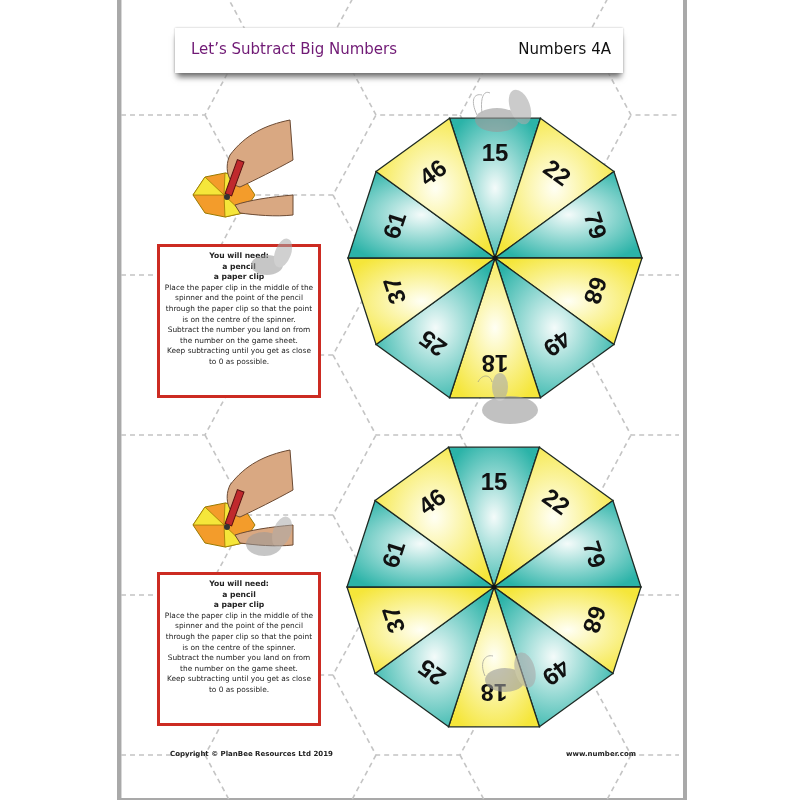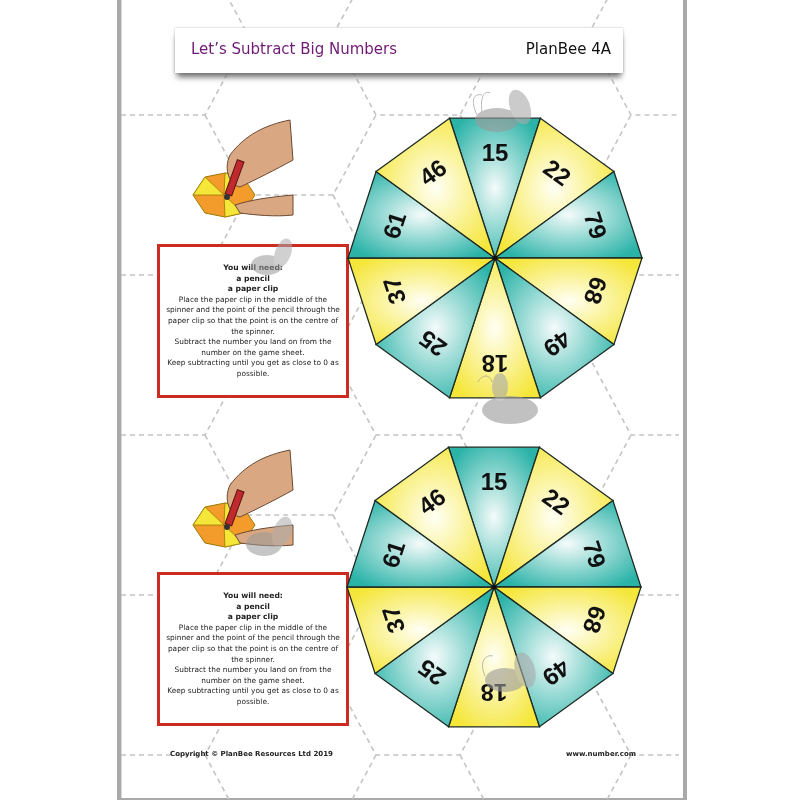--- a/index.html
+++ b/index.html
@@ -2,21 +2,21 @@
 <html><head>
 <meta charset="utf-8">
 <style>
   html, body { margin:0; padding:0; }
   body { width:800px; height:800px; background:#ffffff; position:relative; overflow:hidden; font-family:"DejaVu Sans", sans-serif; }
   .page { position:absolute; left:117px; top:-4px; width:562px; height:798px; background:#ffffff; border:4px solid #a9a9a9; box-shadow: inset 1px 0 0 #d8d8d8; }
   .hexgrid { position:absolute; left:0; top:0; width:800px; height:800px; pointer-events:none; }
   .title-bar { position:absolute; left:175px; top:28px; width:448px; height:45px; background:#fff; box-shadow: 0 6px 6px -2px #6b6b6b, 0 0 2px #bbb; }
   .title-left { position:absolute; left:16px; top:12px; font-size:15px; color:#701a75; font-family:"DejaVu Sans", sans-serif; }
   .title-right { position:absolute; right:12px; top:12px; font-size:15px; color:#111; font-family:"DejaVu Sans", sans-serif; }
-  .instr { position:absolute; left:157px; width:192px; height:154px; border:3px solid #cc2b22; background:#fff; box-sizing:border-box; text-align:center; font-size:7.4px; line-height:10.6px; color:#222; padding-top:16px; font-family:"DejaVu Sans", sans-serif; }
+  .instr { position:absolute; left:157px; width:164px; height:154px; border:3px solid #cc2b22; background:#fff; box-sizing:border-box; text-align:center; font-size:7.4px; line-height:10.6px; color:#222; padding-top:4px; font-family:"DejaVu Sans", sans-serif; }
   .instr b { display:block; font-size:7.6px; }
   .instr .p { display:block; padding:0 4px; }
   .footer-left { position:absolute; left:170px; top:750px; font-size:7px; font-weight:bold; color:#222; font-family:"DejaVu Sans", sans-serif; }
   .footer-right { position:absolute; left:566px; top:750px; font-size:7px; font-weight:bold; color:#222; font-family:"DejaVu Sans", sans-serif; }
   svg text { font-family:"Liberation Sans", sans-serif; font-weight:bold; }
 </style>
 </head>
 <body>
 
 <div class="page"></div>
@@ -49,21 +49,21 @@
     <path d="M588 675 L631 755 L679 755"></path>
     <path d="M205 755 L248 835"></path>
     <path d="M376 755 L333 835"></path>
     <path d="M460 755 L503 835"></path>
     <path d="M631 755 L588 835"></path>
   </g>
 </svg>
 
 <div class="title-bar">
   <span class="title-left">Let’s Subtract Big Numbers</span>
-  <span class="title-right">PlanBee 4A</span>
+  <span class="title-right">Numbers 4A</span>
 </div>
 
 <svg style="position:absolute;left:185px;top:115px;width:110px;height:110px" viewBox="0 0 110 110">
   <polygon points="8,80 20,62 40,58 58,62 70,80 58,98 40,102 20,98" fill="#f39c2b" stroke="#9a7a00" stroke-width="1"></polygon>
   <polygon points="39,80 20,62 8,80" fill="#f5e63a" stroke="#9a7a00" stroke-width="0.8"></polygon>
   <polygon points="39,80 58,98 40,102" fill="#f5e63a" stroke="#9a7a00" stroke-width="0.8"></polygon>
   <polygon points="39,80 40,58 58,62" fill="#f5e63a" stroke="#9a7a00" stroke-width="0.8"></polygon>
   <path d="M45 40 C60 20 80 10 105 5 L108 45 C90 55 70 65 55 72 C45 70 38 55 45 40 Z" fill="#d9a882" stroke="#6b4a33" stroke-width="1"></path>
   <rect x="46" y="45" width="7" height="36" fill="#c0292d" stroke="#5a1010" stroke-width="1" transform="rotate(20 50 63)"></rect>
   <path d="M50 90 C65 85 85 82 108 80 L108 100 C90 102 70 100 55 98 Z" fill="#d9a882" stroke="#6b4a33" stroke-width="1"></path>

